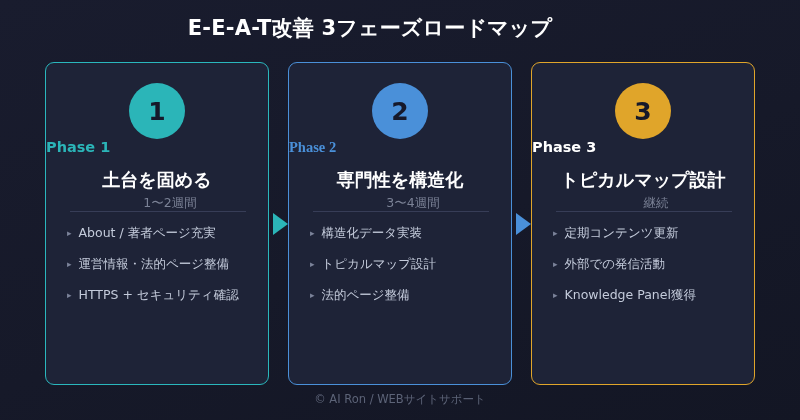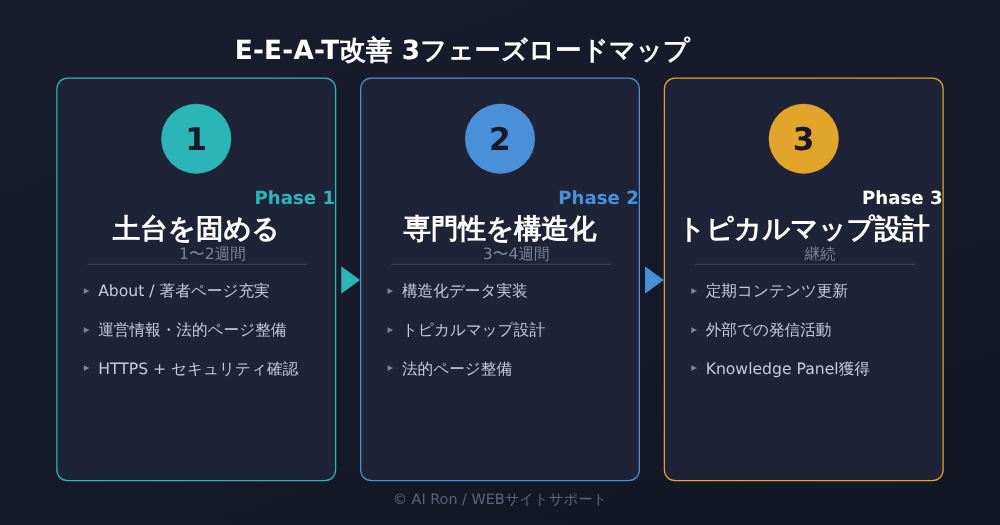--- a/index.html
+++ b/index.html
@@ -20,21 +20,20 @@
   .page-title {
     position: absolute;
     top: 14px;
     left: 0;
     width: 740px;
     text-align: center;
     font-size: 21px;
     font-weight: bold;
     color: #ffffff;
     letter-spacing: 0.2px;
-    margin-top: 12px;
   }
 
   .board {
     position: absolute;
     top: 62px;
     left: 45px;
     width: 710px;
     height: 323px;
   }
 
@@ -66,38 +65,38 @@
     font-size: 25px;
     font-weight: bold;
     color: #16192a;
   }
   .badge-1 { background: #2bb5b8; }
   .badge-2 { background: #4a90d9; }
   .badge-3 { background: #e0a52a; }
 
   .phase-label {
     position: absolute;
-    top: 88px;
+    top: 76px;
     left: 0;
     width: 100%;
-    text-align: right;
+    text-align: left;
     font-size: 14.5px;
     font-weight: bold;
   }
   .phase-label-1 { color: #2bb5b8; }
-  .phase-label-2 { color: #4a90d9; }
+  .phase-label-2 { color: #4a90d9; font-family: Liberation Serif, serif; }
   .phase-label-3 { color: #ffffff; }
 
   .card-title {
     position: absolute;
     top: 105px;
     left: 0;
     width: 100%;
     text-align: center;
-    font-size: 22px;
+    font-size: 18px;
     font-weight: bold;
     color: #ffffff;
   }
 
   .card-duration {
     position: absolute;
     top: 132px;
     left: 13px;
     width: 100%;
     text-align: center;

